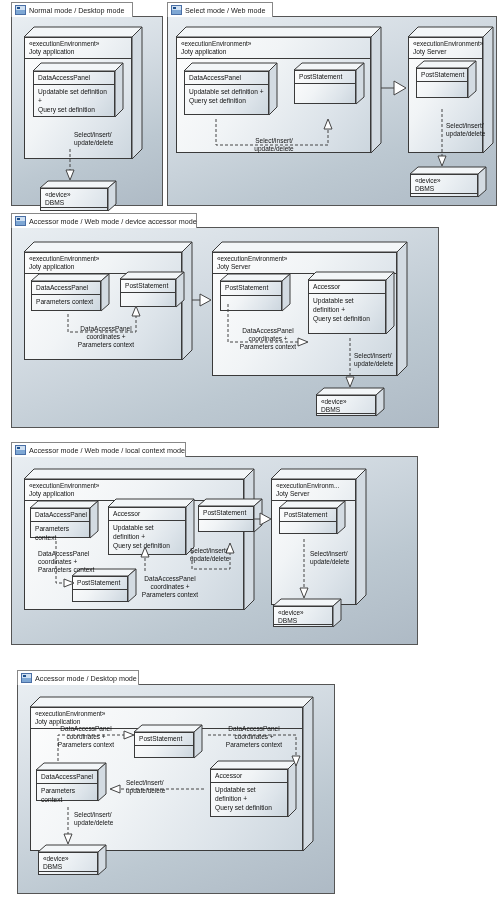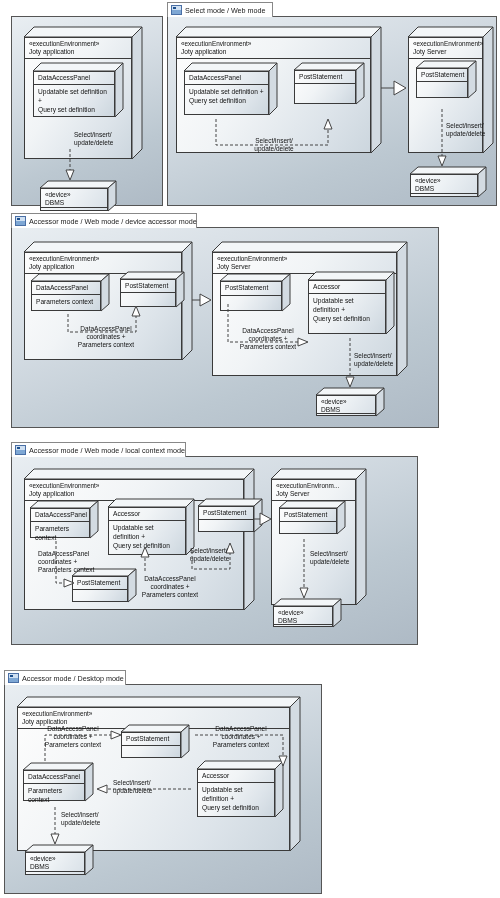--- a/index.html
+++ b/index.html
@@ -34,20 +34,24 @@
 
   
   .conn{position:absolute;overflow:visible;pointer-events:none;}
   .lbl{position:absolute;font-size:6.5px;line-height:8.2px;color:#111;white-space:nowrap;}
   .lbl.c{text-align:center;}
 </style>
 </head>
 <body>
 
 <div class="panel" style="left:11px;top:2px;width:152px;height:204px;">
+  <div class="tab" style="width:122px;">
+    <span class="tabicon"></span>
+    <span>Normal mode / Desktop mode</span>
+  </div>
   <div class="frame">
 
     <div class="node" style="left:12px;top:8px;width:118px;height:135px;">
       <svg class="iso" width="130" height="145">
         <polygon points="0,12 10,2 118,2 108,12" fill="#f3f6f8" stroke="#3a3a3a" stroke-width="1"></polygon>
         <polygon points="108,12 118,2 118,124 108,134" fill="#d3dbe2" stroke="#3a3a3a" stroke-width="1"></polygon>
       </svg>
       <div class="face" style="top:12px;width:108px;height:122px;">
         <div class="hdr two" style="top:0;">
           <div class="stereo">«executionEnvironment»</div>
@@ -517,21 +521,21 @@
           <div class="stereo">«device»</div>
           <div>DBMS</div>
         </div>
         <div class="sep" style="top:17px;"></div>
       </div>
     </div>
 
   </div>
 </div>
 
-<div class="panel" style="left:4px;top:670px;width:318px;height:224px;">
+<div class="panel" style="left:17px;top:670px;width:318px;height:224px;">
   <div class="tab" style="width:122px;">
     <span class="tabicon"></span>
     <span>Accessor mode / Desktop mode</span>
   </div>
   <div class="frame">
 
     <div class="node" style="left:12px;top:10px;width:283px;height:158px;">
       <svg class="iso" width="293" height="168">
         <polygon points="0,12 10,2 283,2 273,12" fill="#f3f6f8" stroke="#3a3a3a" stroke-width="1"></polygon>
         <polygon points="273,12 283,2 283,146 273,156" fill="#d3dbe2" stroke="#3a3a3a" stroke-width="1"></polygon>

